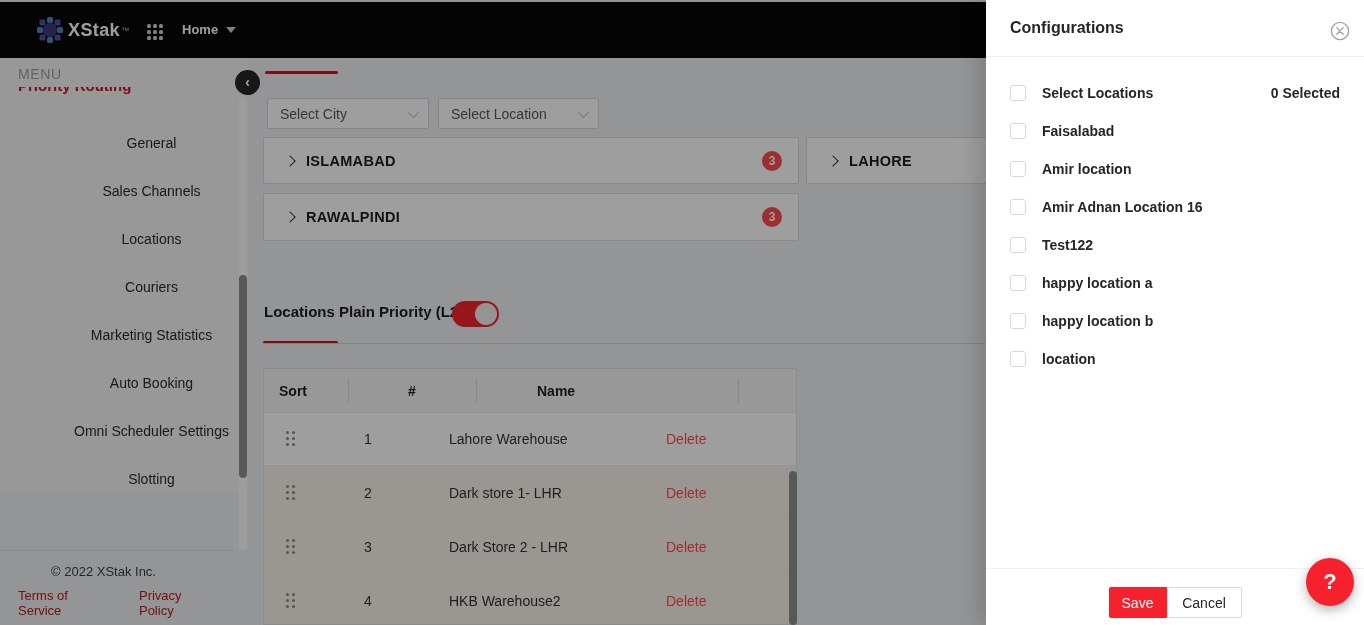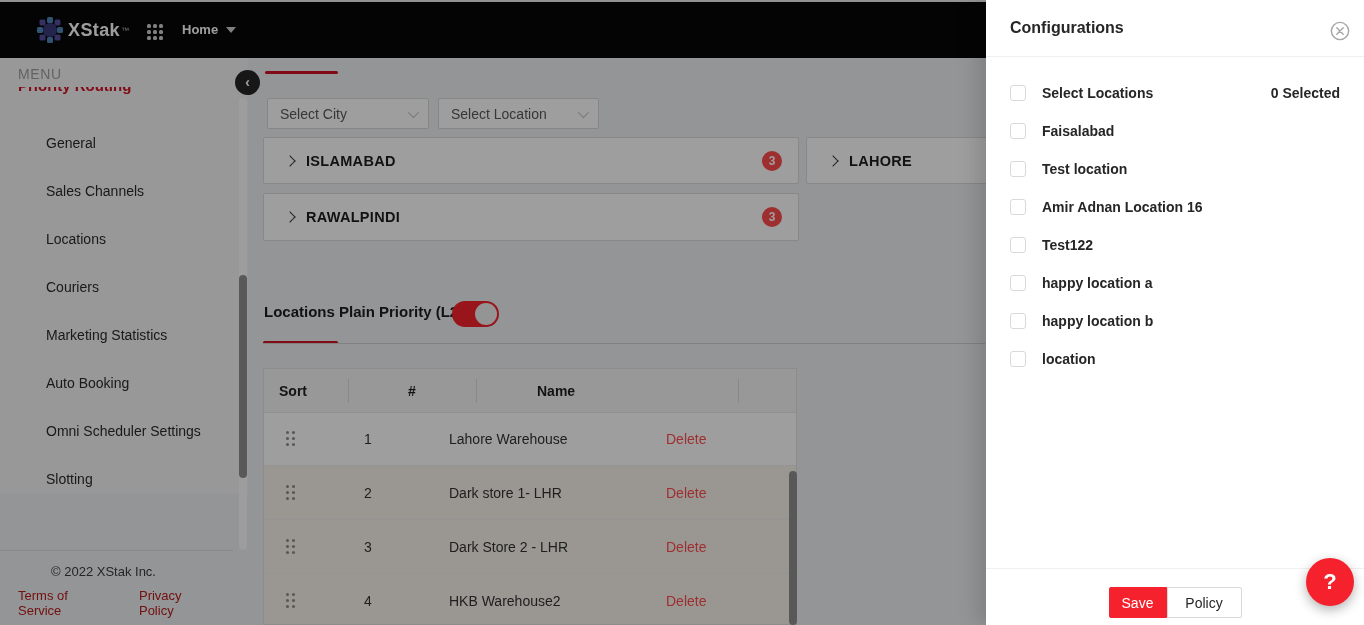--- a/index.html
+++ b/index.html
@@ -23,21 +23,21 @@
   .home-menu { position:absolute; left:182px; top:20px; display:flex; align-items:center; gap:8px; cursor:pointer; }
   .home-label { color:#fff; font-size:13px; font-weight:700; }
   .caret-down { width:0; height:0; border-left:5px solid transparent; border-right:5px solid transparent;
                 border-top:6px solid #cfcfcf; }
 
   
   .sidebar { position:absolute; left:0; top:58px; width:248px; height:435px; background:#f6f6f6; }
   .menu-label { position:absolute; left:18px; top:8px; font-size:14px; color:#9f9f9f; letter-spacing:.6px; }
   .clipped-item { position:absolute; left:18px; top:29px; width:200px; height:14px; overflow:hidden; }
   .clipped-item span { display:inline-block; transform:translateY(-10px); color:#cf1322; font-size:15px; font-weight:600; }
-  .side-nav { position:absolute; left:0; top:61px; width:233px; }
+  .side-nav { position:absolute; left:12px; top:61px; width:233px;text-align:center; }
   .side-item { height:48px; line-height:48px; padding-left:46px; font-size:14px; color:#2b2b2b; cursor:pointer; }
   .side-footer { position:absolute; left:0; top:492px; width:233px; border-top:1px solid #dcdcdc; padding:13px 18px 0 18px; }
   .copyright { font-size:13px; color:#3c3c3c;margin-left:33px; }
   .side-links { display:flex; gap:30px; margin-top:9px; }
   .side-links span { font-size:13px; color:#b91c1c; cursor:pointer; }
 
   .side-scroll { position:absolute; left:239px; top:98px; width:8px; height:452px; background:#fdfdfd; border-radius:4px; }
   .side-scroll-thumb { position:absolute; left:0; top:177px; width:8px; height:203px; background:#909090; border-radius:4px; }
 
   .collapse-btn { position:absolute; left:235px; top:70px; width:25px; height:25px; border-radius:50%;
@@ -282,21 +282,21 @@
         <span class="checkbox"></span>
         <span class="opt-label select-all-label">Select Locations</span>
         <span class="selected-count">0 Selected</span>
       </div>
       <div class="opt-row">
         <span class="checkbox"></span>
         <span class="opt-label">Faisalabad</span>
       </div>
       <div class="opt-row">
         <span class="checkbox"></span>
-        <span class="opt-label">Test location</span>
+        <span class="opt-label">Amir location</span>
       </div>
       <div class="opt-row">
         <span class="checkbox"></span>
         <span class="opt-label">Amir Adnan Location 16</span>
       </div>
       <div class="opt-row">
         <span class="checkbox"></span>
         <span class="opt-label">Test122</span>
       </div>
       <div class="opt-row">
@@ -308,19 +308,19 @@
         <span class="opt-label">happy location b</span>
       </div>
       <div class="opt-row">
         <span class="checkbox"></span>
         <span class="opt-label">location</span>
       </div>
     </div>
 
     <div class="drawer-footer">
       <button class="btn btn-save">Save</button>
-      <button class="btn btn-cancel">Policy</button>
+      <button class="btn btn-cancel">Cancel</button>
     </div>
 
     <button class="help-bubble">?</button>
   </aside>
 
 </div>
 
 </body></html>

